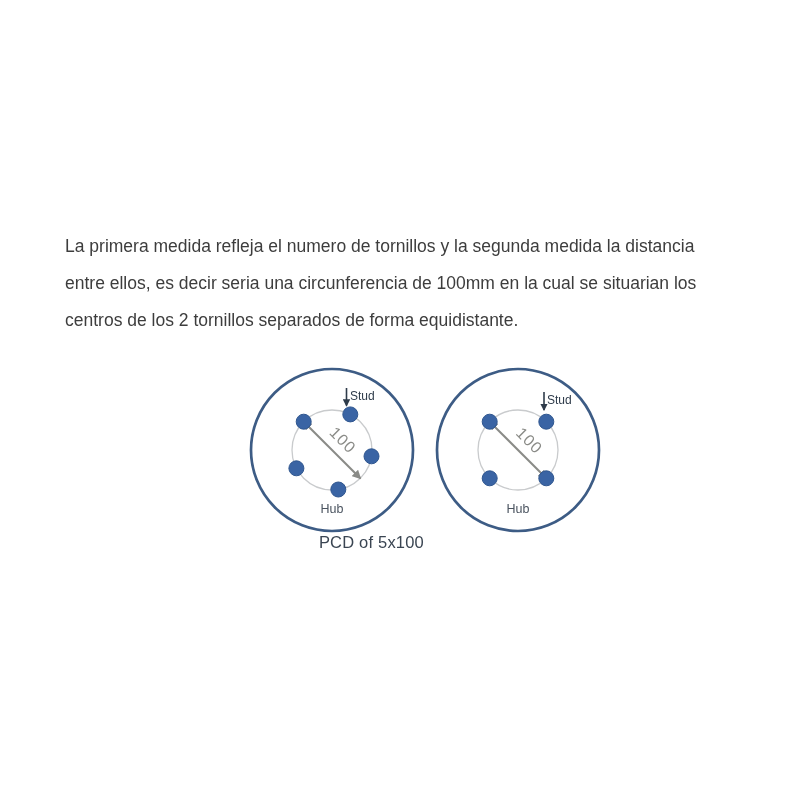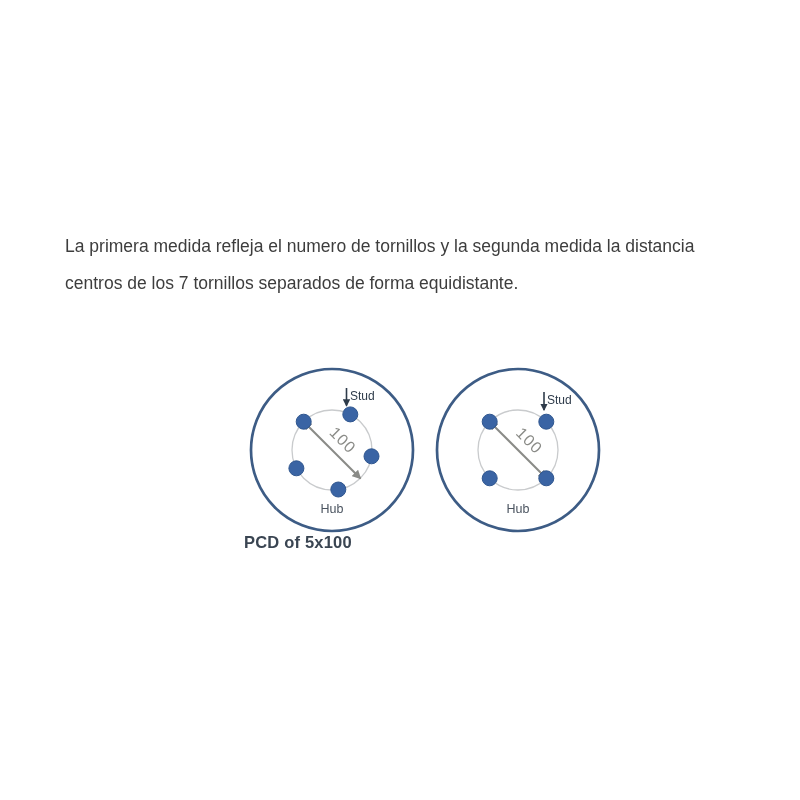--- a/index.html
+++ b/index.html
@@ -19,43 +19,44 @@
   .paragraph{
     position:absolute;left:57px;top:228px;width:700px;
     font-size:17.5px;line-height:37px;color:var(--body-text);
   }
   .pline{display:block;white-space:nowrap;}
   .diagram{position:absolute;width:180px;height:200px;}
   .diagram.d1{left:236px;top:362px;}
   .diagram.d2{left:422px;top:362px;}
   .diagram svg{position:absolute;left:0;top:0;display:block;}
   .caption{
-    position:absolute;left:0;top:171px;width:180px;text-align:left;
-    font-size:16.5px;font-weight:700;color:var(--caption-text);
+    position:absolute;left:0;top:171px;width:180px;text-align:right;
+    font-size:16.5px;font-weight:400;color:var(--caption-text);
     letter-spacing:0.2px;white-space:nowrap;
   }
   .rim{fill:#ffffff;stroke:var(--rim-stroke);stroke-width:2.7;}
   .pcd{fill:none;stroke:var(--pcd-circle);stroke-width:1.3;}
   .stud{fill:var(--stud-fill);stroke:var(--stud-edge);stroke-width:1;}
   .measure-line{stroke:var(--arrow-gray);stroke-width:2;}
   .pointer-line{stroke:var(--label-dark);stroke-width:1.6;}
   .arrowhead-gray{fill:var(--arrow-gray);}
   .arrowhead-dark{fill:var(--label-dark);}
   .stud-label{font-size:12px;fill:var(--label-dark);font-weight:400;}
   .hub-label{font-size:12.5px;fill:var(--hub-label);}
   .measure-label{font-size:16px;fill:var(--arrow-gray);letter-spacing:1px;}
 </style>
 </head>
 <body>
 
 <div class="page">
 
   <div class="paragraph">
     <span class="pline">La primera medida refleja el numero de tornillos y la segunda medida la distancia</span>
-    <span class="pline">centros de los 7 tornillos separados de forma equidistante.</span>
+    <span class="pline">entre ellos, es decir seria una circunferencia de 100mm en la cual se situarian los</span>
+    <span class="pline">centros de los 2 tornillos separados de forma equidistante.</span>
   </div>
 
   <div class="diagram d1">
     <svg width="180" height="180" viewBox="0 0 180 180">
       <defs>
         <marker id="ah-g1" viewBox="0 0 10 10" refX="8.5" refY="5" markerWidth="9" markerHeight="9" markerUnits="userSpaceOnUse" orient="auto-start-reverse">
           <path d="M0,0 L10,5 L0,10 Z" class="arrowhead-gray"></path>
         </marker>
         <marker id="ah-d1" viewBox="0 0 10 10" refX="8.5" refY="5" markerWidth="7.5" markerHeight="7.5" markerUnits="userSpaceOnUse" orient="auto">
           <path d="M0,0 L10,5 L0,10 Z" class="arrowhead-dark"></path>

